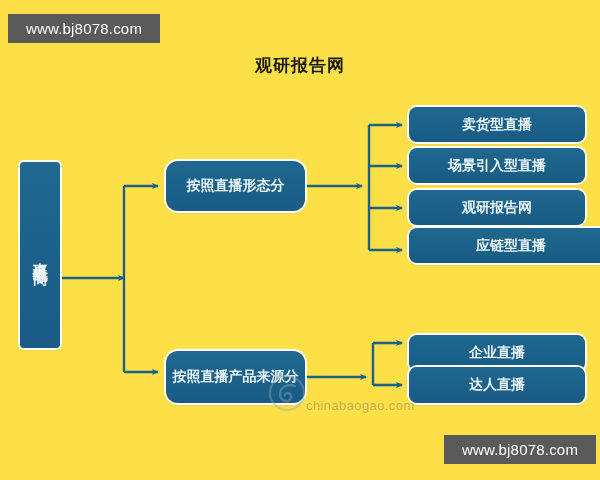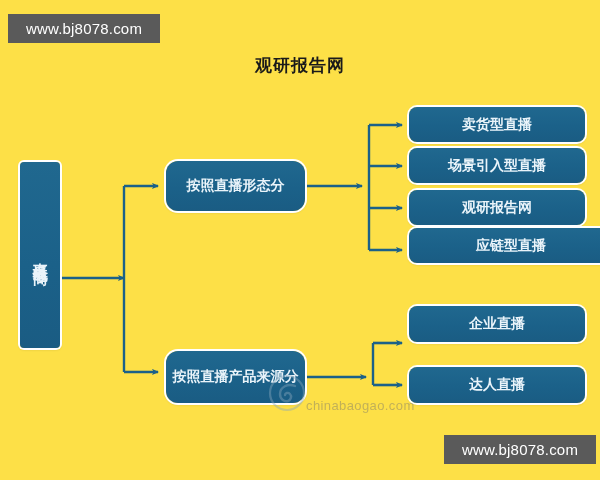--- a/index.html
+++ b/index.html
@@ -91,21 +91,21 @@
     letter-spacing: 2px;
     writing-mode: vertical-rl;
     text-orientation: upright;
   }
   #node-mid-1 { left: 166px; top: 161px;  width: 139px; height: 50px; }
   #node-mid-2 { left: 166px; top: 351px;  width: 139px; height: 52px; }
   #node-r-1 { left: 409px; top: 107px; width: 176px; height: 35px; }
   #node-r-2 { left: 409px; top: 148px; width: 176px; height: 35px; }
   #node-r-3 { left: 409px; top: 190px; width: 176px; height: 35px; }
   #node-r-4 { left: 409px; top: 228px; width: 204px; height: 35px; }
-  #node-r-5 { left: 409px; top: 306px; width: 176px; height: 36px; }
+  #node-r-5 { left: 409px; top: 335px; width: 176px; height: 36px; }
   #node-r-6 { left: 409px; top: 367px; width: 176px; height: 36px; }
   #connectors {
     position: absolute;
     left: 0;
     top: 0;
     width: 600px;
     height: 480px;
     pointer-events: none;
   }
   #watermark {

